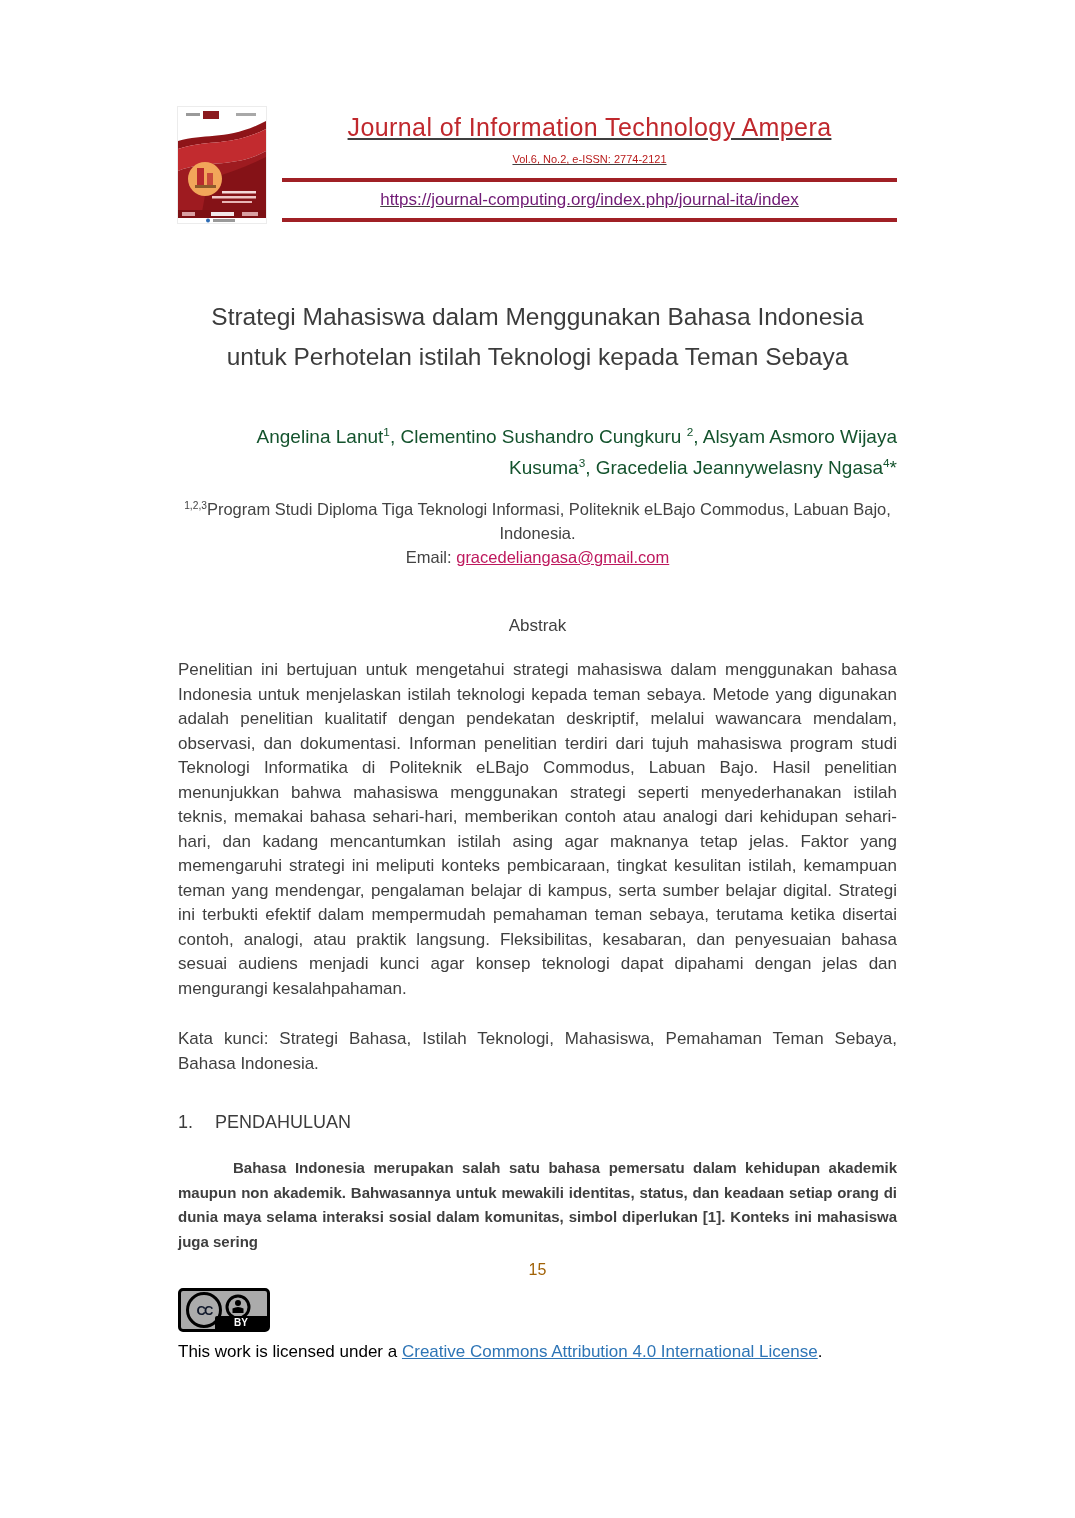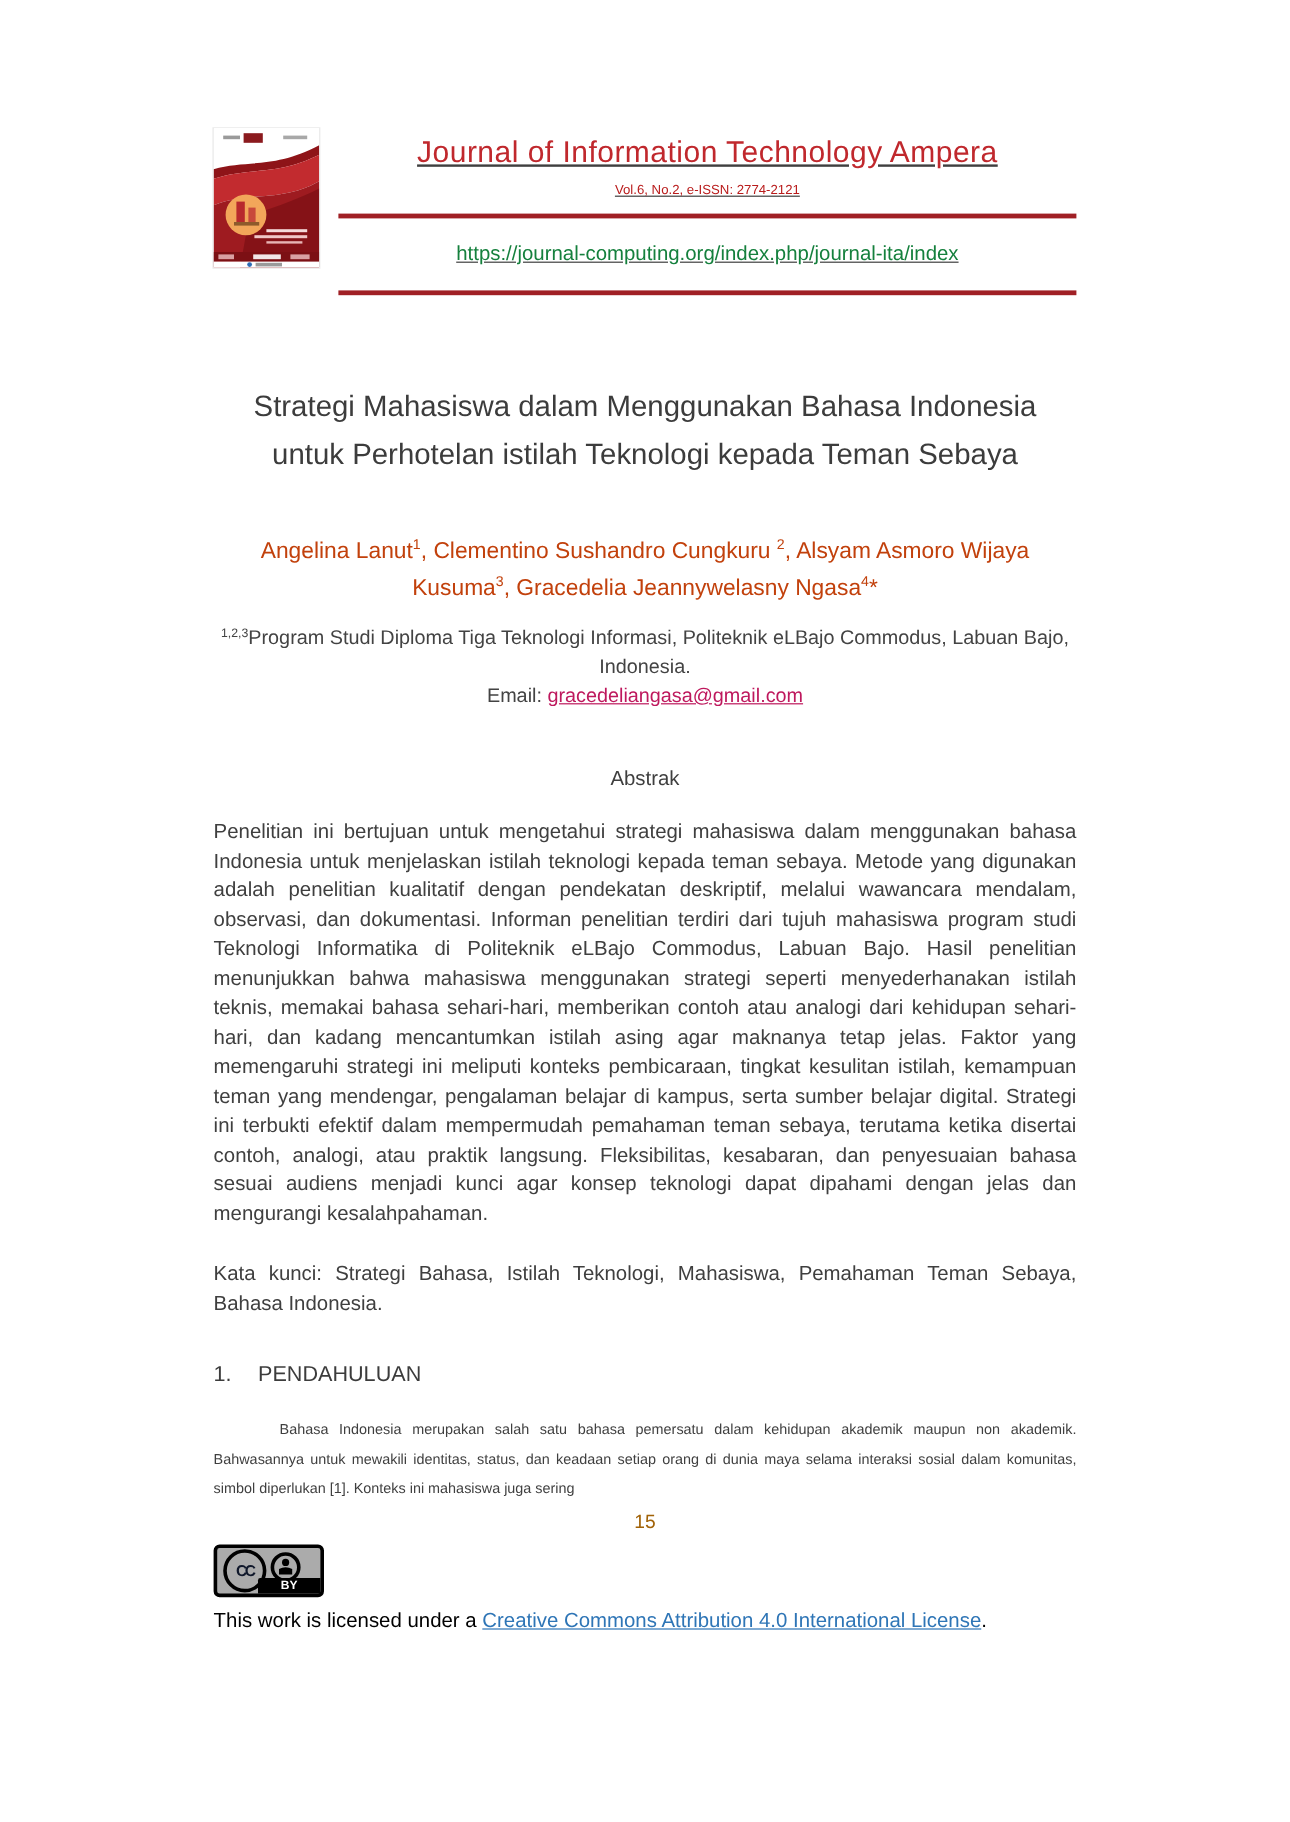--- a/index.html
+++ b/index.html
@@ -10,38 +10,38 @@
   }
   .content { padding:105px 178px 0 178px; }
 
   
   .head { display:flex; align-items:flex-start;text-decoration:underline; }
   .logo { flex:0 0 88px; width:88px; height:116px; margin-top:2px; box-shadow:0 0 0 1px #ececec; }
   .head-right { flex:1; margin-left:16px; text-align:center; }
   .j-title { font-size:25px; letter-spacing:.4px; margin-top:8px; }
   .j-issue { font-size:11px; color:#b91c1c; margin-top:11px; margin-bottom:13px; }
   .rule { height:4px; }
-  .j-url { font-size:17px; color:#15803d; padding:20px 0; }
+  .j-url { font-size:17px; color:#701a75; padding:8px 0; }
 
   
   .art-title { margin-top:74px; font-size:24.5px; line-height:40px; text-align:center; color:#3c3c3c; }
-  .authors { margin-top:44px; font-size:19px; line-height:31px; text-align:center; color:#c2410c; }
+  .authors { margin-top:44px; font-size:19px; line-height:31px; text-align:right; color:#14532d; }
   sup { font-size:62%; line-height:0; }
   .affils { margin-top:14px; font-size:16.5px; line-height:24px; text-align:center; color:#434343; }
   .email-link { color:#be185d; text-decoration:underline; cursor:pointer; }
 
   
   .abs-head { margin-top:47px; text-align:center; font-size:17px; }
   .abs-body { margin-top:22px; font-size:17px; line-height:24.5px; text-align:justify; }
   .keywords { margin-top:26px; font-size:17px; line-height:24.5px; text-align:justify; }
 
   
   .sec-head { margin-top:36px; font-size:18px; color:#3c3c3c; }
   .sec-num { display:inline-block; width:37px; }
-  .intro { margin-top:23px; font-size:12px; line-height:24.5px; text-align:justify; text-indent:55px; }
+  .intro { margin-top:23px; font-size:15px; line-height:24.5px; text-align:justify; text-indent:55px;font-weight:bold; }
 
   
   .page-num { margin-top:7px; text-align:center; font-size:16px; color:#a16207; }
   .badge-row { margin-top:9px; }
   .cc-badge {
     position:relative; width:92px; height:44px; background:#ababab;
     border:3px solid #000; border-radius:5px; box-sizing:border-box;
     display:flex; align-items:center;
   }
   .cc-circle {

